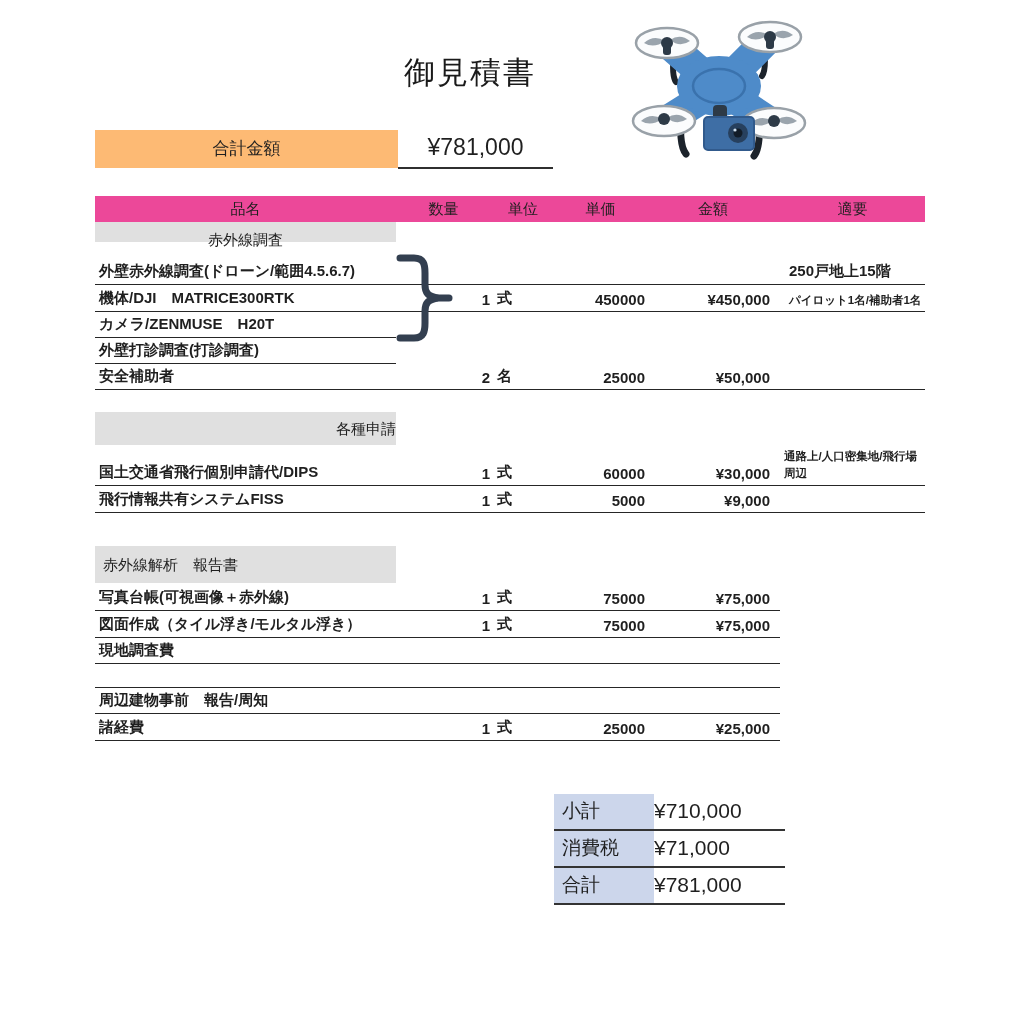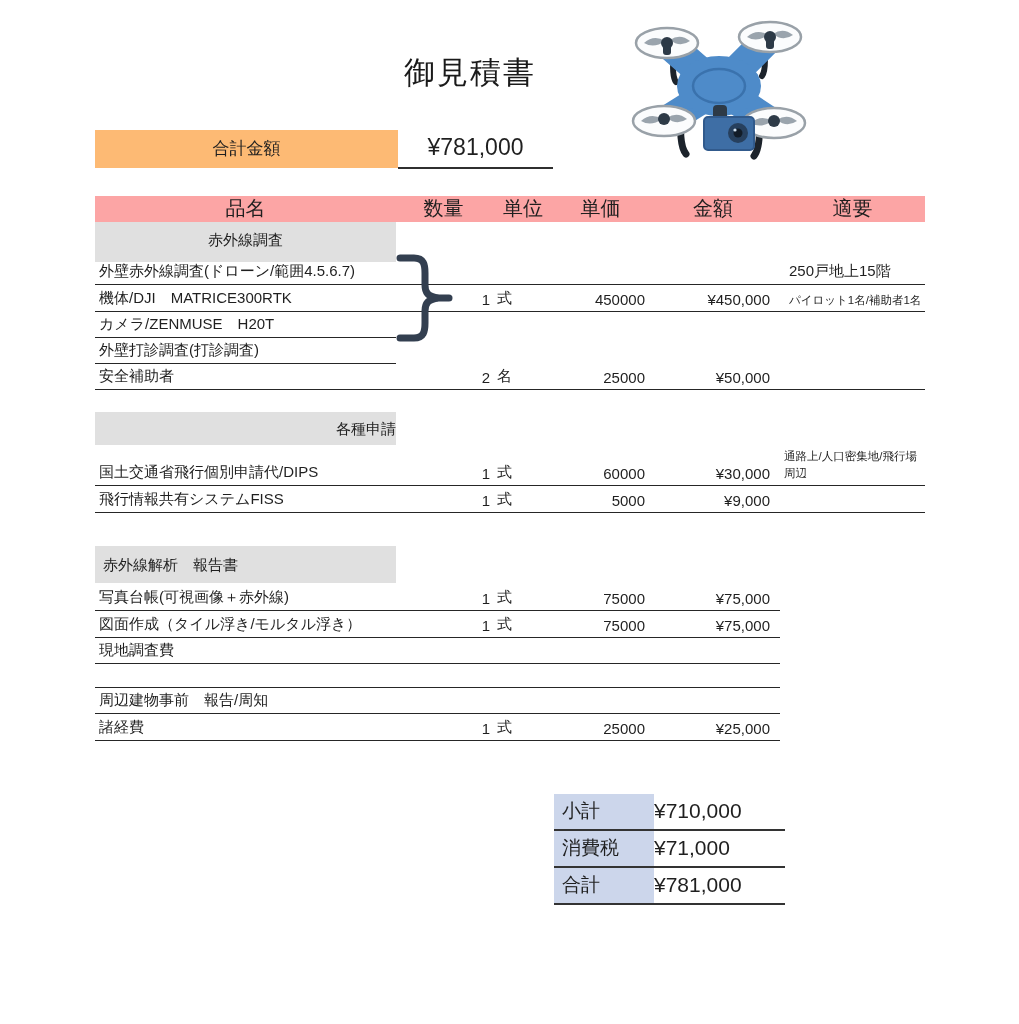--- a/index.html
+++ b/index.html
@@ -10,36 +10,36 @@
   }
   .abs{position:absolute;}
   
   .title{left:365px;top:52px;width:210px;text-align:center;font-size:31px;letter-spacing:2px;color:#1a1a1a;}
   
   .total-label{left:95px;top:130px;width:303px;height:38px;background:#fdba74;
     font-size:17px;line-height:38px;text-align:center;}
   .total-value{left:398px;top:126px;width:155px;height:40px;font-size:23px;line-height:42px;text-align:center;}
   .total-underline{left:398px;top:167px;width:155px;height:0;border-top:2px solid #2f2f2f;}
   
-  .thead{left:95px;top:196px;width:830px;height:26px;background:#fca5a5;font-size:20px;}
+  .thead{left:95px;top:196px;width:830px;height:26px;background:#ec4899;font-size:15px;}
   .thead .hc{position:absolute;top:0;height:26px;line-height:25px;text-align:center;}
   .h-name{left:0;width:301px;}
   .h-qty{left:301px;width:95px;}
   .h-unit{left:398px;width:60px;}
   .h-price{left:458px;width:95px;}
   .h-amount{left:558px;width:120px;}
   .h-remarks{left:685px;width:145px;}
   
   .sec{left:95px;width:301px;background:#e0e0e0;font-size:15px;}
-  .sec-1{top:222px;height:40px;line-height:36px;text-align:center;}
+  .sec-1{top:222px;height:20px;line-height:36px;text-align:center;}
   .sec-2{top:412px;height:33px;line-height:33px;text-align:right;padding-left:8px;width:293px;}
   .sec-3{top:546px;height:37px;line-height:37px;text-align:left;padding-left:8px;width:293px;}
   
   .row{position:absolute;left:95px;width:830px;}
-  .c{position:absolute;bottom:4px;font-size:15px;white-space:nowrap;}
+  .c{position:absolute;bottom:4px;font-size:15px;white-space:nowrap;font-weight:bold;}
   .c-name{left:4px;}
   .c-qty{left:300px;width:95px;text-align:right;}
   .c-unit{left:402px;width:60px;text-align:left;}
   .c-price{left:455px;width:95px;text-align:right;}
   .c-amount{left:555px;width:120px;text-align:right;}
   .c-remarks{left:694px;width:136px;}
   .c-remarks.small{font-size:11.5px;}
   .c-remarks.wrap{white-space:normal;line-height:1.45;top:3px;bottom:auto;left:689px;width:141px;}
   .ul{position:absolute;bottom:0;left:0;height:0;border-top:1.6px solid #262626;}
   .w-full{width:830px;}

